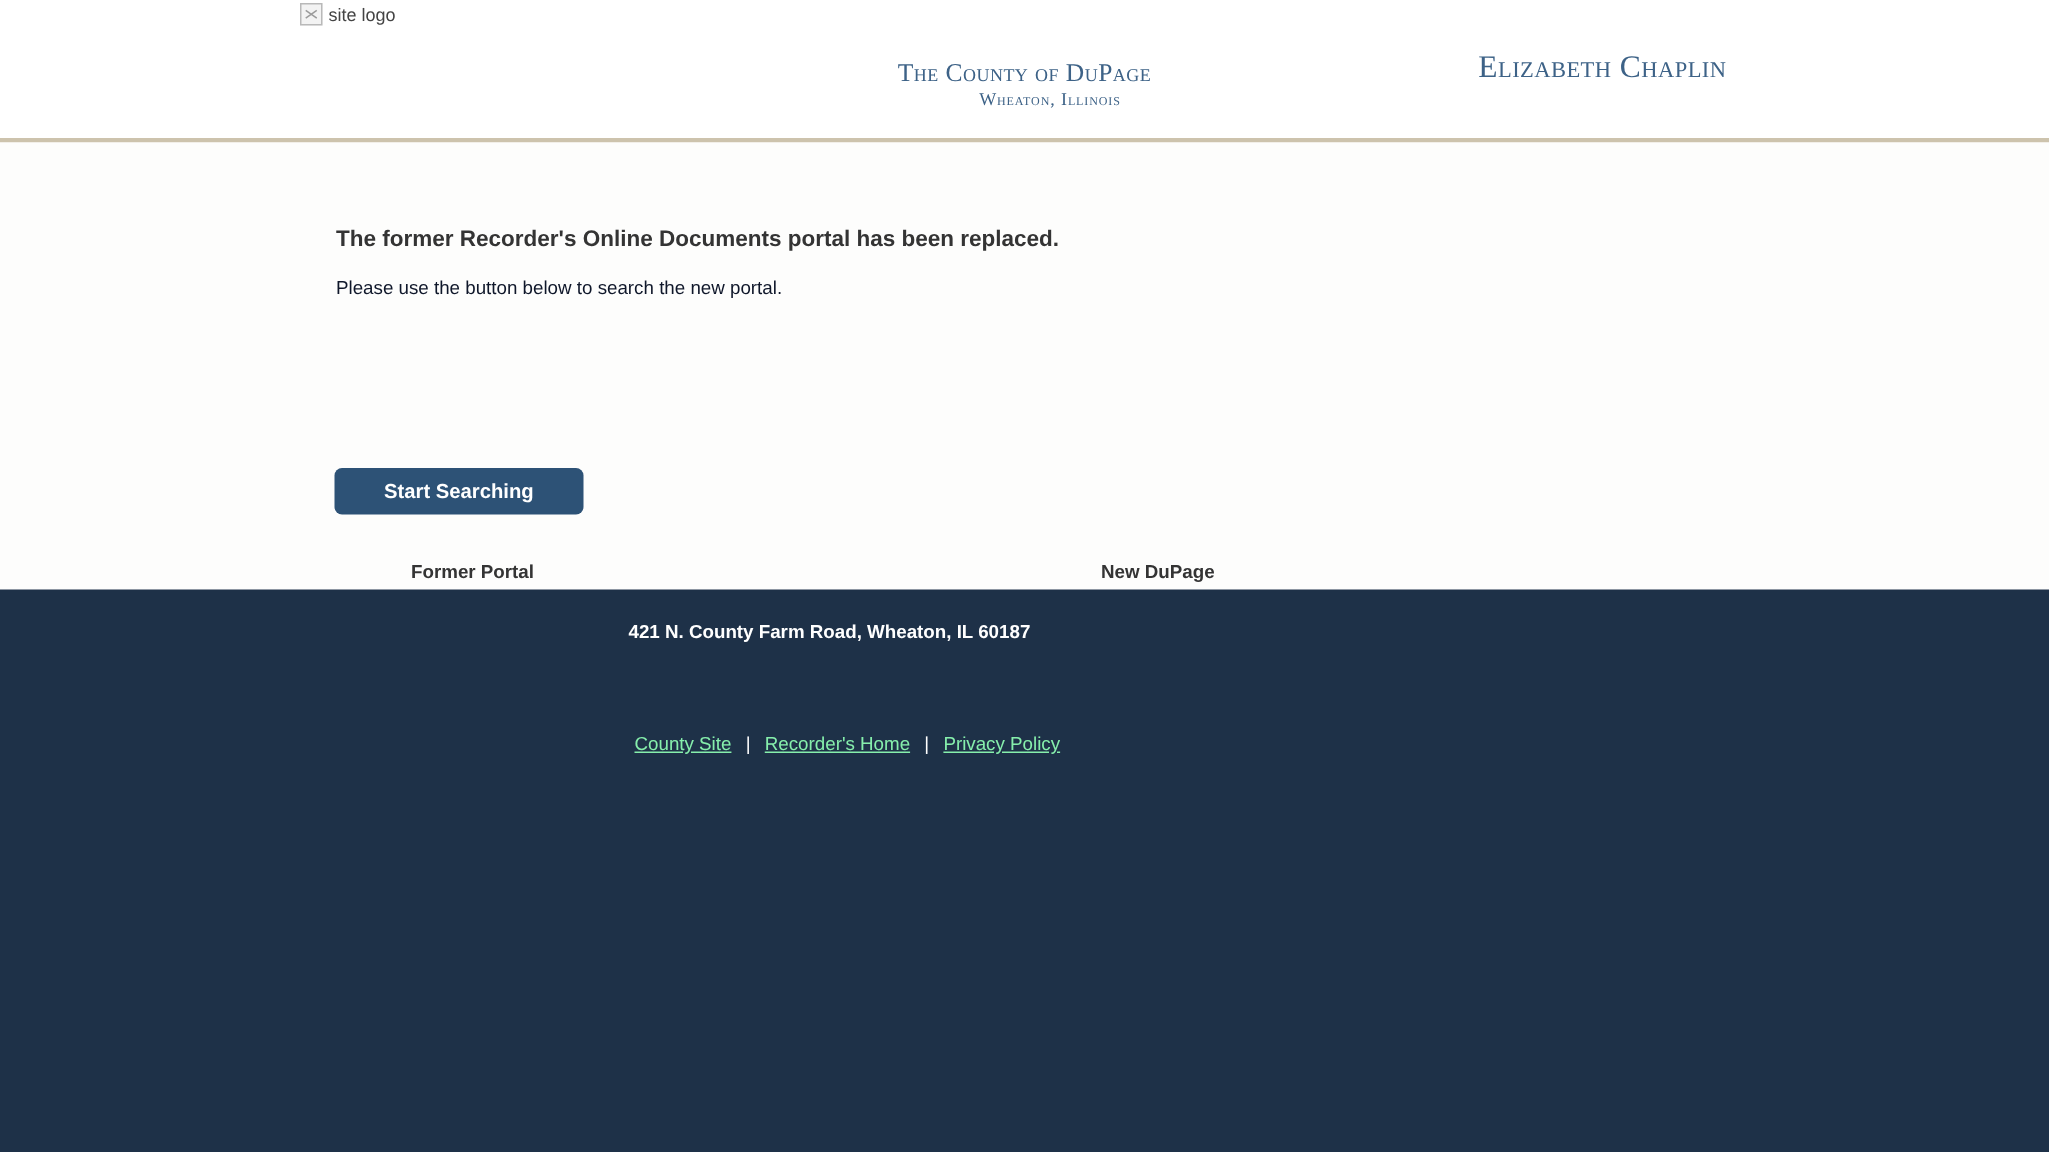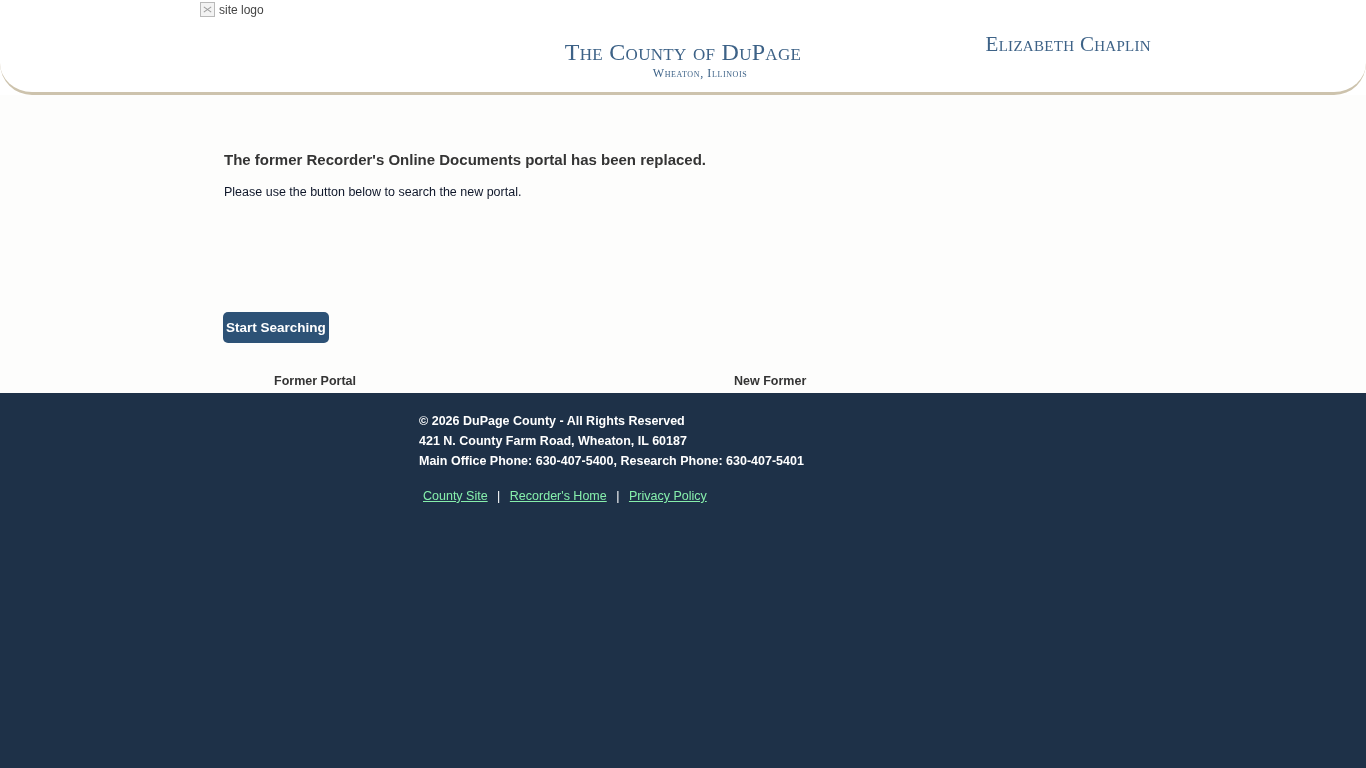--- a/index.html
+++ b/index.html
@@ -13,21 +13,20 @@
     font-family: "Liberation Sans", sans-serif;
     overflow: hidden;
   }
 
   
   .header {
     position: relative;
     height: 92px;
     background: #ffffff;
     border-bottom: 3px solid #cdc3ad;
-    border-radius: 32px;
   }
   .site-logo-broken {
     position: absolute;
     left: 200px;
     top: 2px;
     font-size: 12px;
     color: #444;
     display: flex;
     align-items: center;
     gap: 4px;
@@ -57,21 +56,21 @@
   .county-title {
     position: absolute;
     left: 0;
     right: 0;
     top: 40px;
     text-align: center;
     font-family: "Liberation Serif", serif;
     color: #3d6287;
   }
   .county-title .line1 {
-    font-size: 24px;
+    font-size: 17px;
     letter-spacing: 0.3px;
     font-variant: small-caps;
     line-height: 1.05;
   }
   .county-title .line2 {
     font-size: 12px;
     font-variant: small-caps;
     letter-spacing: 0.6px;
     margin-top: 1px;
     margin-left: 34px;
@@ -125,21 +124,21 @@
     position: absolute;
     left: 223px;
     top: 217px;
     background: #2d5276;
     color: #ffffff;
     border: none;
     border-radius: 5px;
     font-size: 13.5px;
     font-weight: bold;
     font-family: "Liberation Sans", sans-serif;
-    padding: 8px 3px;
+    padding: 8px 33px;
     cursor: pointer;
   }
   .col-label {
     position: absolute;
     font-size: 12.5px;
     font-weight: bold;
     color: #343434;
     margin-left: 40px;
   }
   .col-label.former { left: 234px; top: 279px; }
@@ -229,21 +228,21 @@
 <div class="main">
 
 
   <div class="subhead">The former Recorder's Online Documents portal has been replaced.</div>
 
   <div class="instructions">Please use the button below to search the new portal.</div>
 
   <button class="start-btn">Start Searching</button>
 
   <div class="col-label former">Former Portal</div>
-  <div class="col-label new">New Former</div>
+  <div class="col-label new">New DuPage</div>
 
   <div class="broken-picture former">
     <span class="broken-img-icon"></span>
     <span>Picture of former portal</span>
   </div>
 
   <div class="broken-picture new">
     <span class="broken-img-icon"></span>
     <span>Picture of new portal</span>
   </div>
@@ -251,23 +250,21 @@
   <div class="footer-logo-broken">
     <span class="broken-img-icon"></span>
     <span>logo</span>
   </div>
 
 </div>
 
 <div class="footer">
 
   <div class="footer-lines">
-    <div>© 2026 DuPage County - All Rights Reserved</div>
     <div>421 N. County Farm Road, Wheaton, IL 60187</div>
-    <div>Main Office Phone: 630-407-5400, Research Phone: 630-407-5401</div>
   </div>
 
   <div class="footer-links">
     <a href="#">County Site</a>
     <span class="sep">|</span>
     <a href="#">Recorder's Home</a>
     <span class="sep">|</span>
     <a href="#">Privacy Policy</a>
   </div>
 

